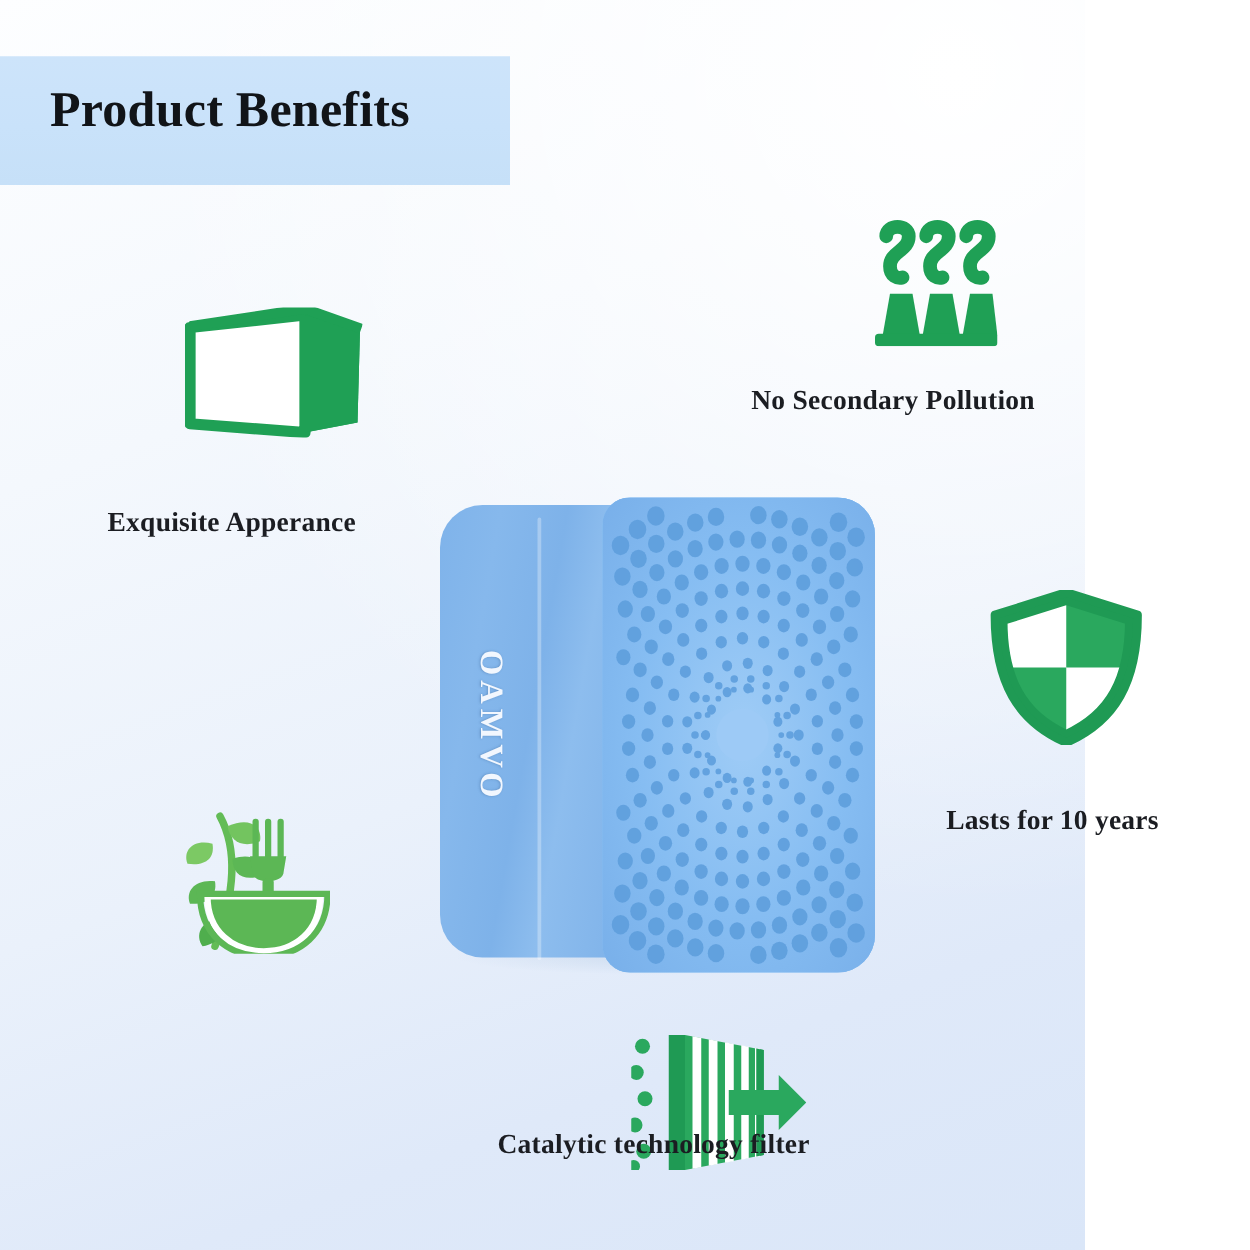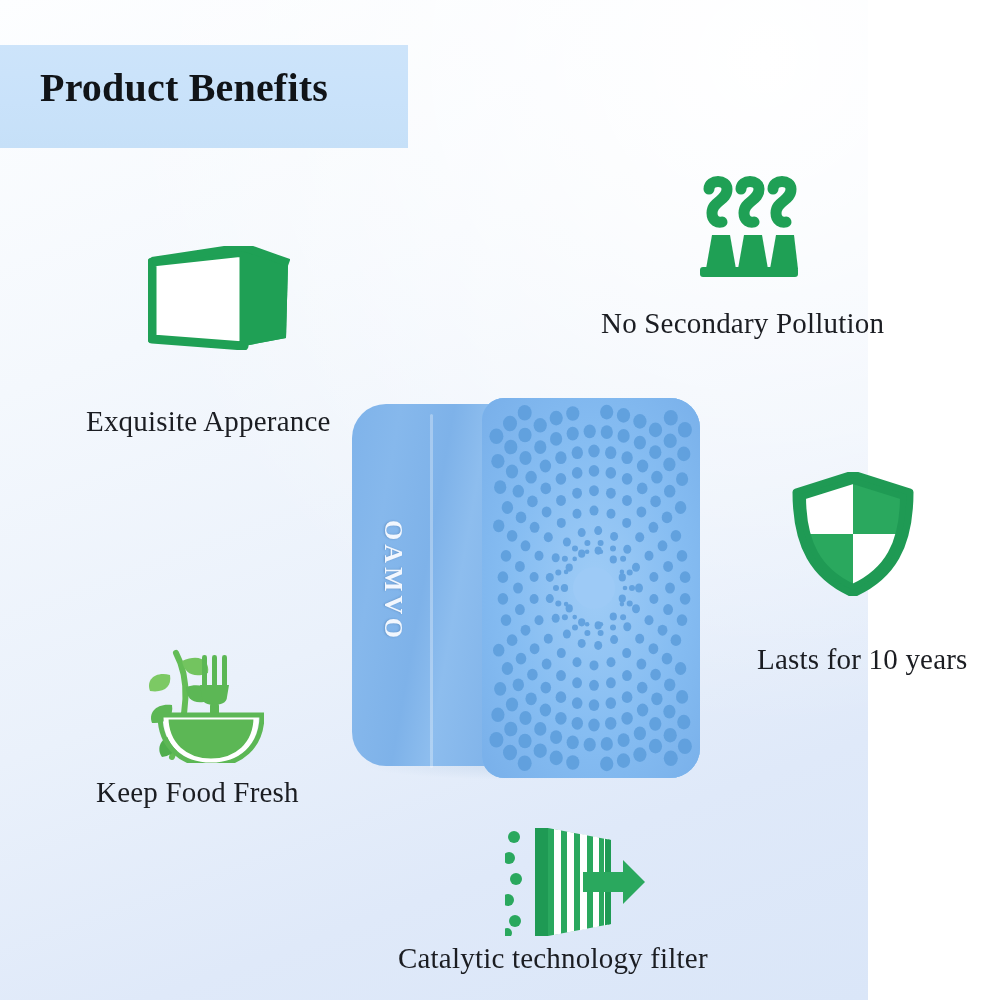--- a/index.html
+++ b/index.html
@@ -23,21 +23,21 @@
   #page-title{
     position:absolute;left:40px;top:68px;
     font-size:40px;font-weight:700;color:#111418;
     letter-spacing:.2px;line-height:1;
     font-family:"Liberation Serif", serif;
   }
 
   
   .benefit-label{
     position:absolute;
-    font-size:29px;font-weight:400;color:#1b1d22;
+    font-size:22px;font-weight:700;color:#1b1d22;
     font-family:"Liberation Serif", serif;
     white-space:nowrap;letter-spacing:.2px;
   }
 
   
   .icon-box{position:absolute;}
 
   
   #icon-cube{left:148px;top:246px;width:142px;height:104px;}
 
@@ -168,21 +168,20 @@
         <rect x="76" y="10" width="5" height="34" rx="2.4"></rect>
         <path d="M54 40 L83 40 L81 52 C 81 58, 74 60, 68 60 C 62 60, 56 58, 56 52 Z"></path>
         <rect x="64" y="58" width="9" height="18" rx="3"></rect>
       </g>
 
       <path d="M20 72 L110 72 C110 100, 90 116, 65 116 C 40 116, 20 100, 20 72 Z" fill="#5cb755"></path>
       <path d="M20 72 L110 72 C110 100, 90 116, 65 116 C 40 116, 20 100, 20 72 Z" fill="none" stroke="#ffffff" stroke-width="5"></path>
       <path d="M14 70 L116 70 C116 102, 94 120, 65 120 C 36 120, 14 102, 14 70 Z" fill="none" stroke="#5cb755" stroke-width="5"></path>
     </svg>
   </div>
-  <div class="benefit-label" style="left:96px;top:776px;">Keep Food Fresh</div>
 
   <div class="icon-box" id="icon-filter">
     <svg width="140" height="108" viewBox="0 0 140 108">
 
       <g fill="#2aa85e">
         <circle cx="9" cy="9" r="6"></circle>
         <circle cx="4" cy="30" r="6"></circle>
         <circle cx="11" cy="51" r="6"></circle>
         <circle cx="3" cy="72" r="6"></circle>
         <circle cx="10" cy="93" r="6"></circle>
@@ -198,21 +197,21 @@
         <path d="M75 5.8 L82 7.1 L82 100.9 L75 102.2 Z"></path>
         <path d="M88 8.2 L94 9.4 L94 98.6 L88 99.8 Z"></path>
         <path d="M99 10.3 L103 11.1 L103 96.9 L99 97.7 Z"></path>
       </g>
 
       <path d="M100 10.8 L106 12 L106 96 L100 97.2 Z" fill="#1f9a54"></path>
 
       <path d="M78 44 L118 44 L118 32 L140 54 L118 76 L118 64 L78 64 Z" fill="#2aa85e"></path>
     </svg>
   </div>
-  <div class="benefit-label" style="left:398px;top:942px;">Catalytic technology filter</div>
+  <div class="benefit-label" style="left:398px;top:902px;">Catalytic technology filter</div>
 
   <div id="product">
     <div id="prod-shadow"></div>
 
     <div id="prod-body">
       <div id="prod-seam"></div>
     </div>
 
     <div id="prod-brand">OAMVO</div>
 

